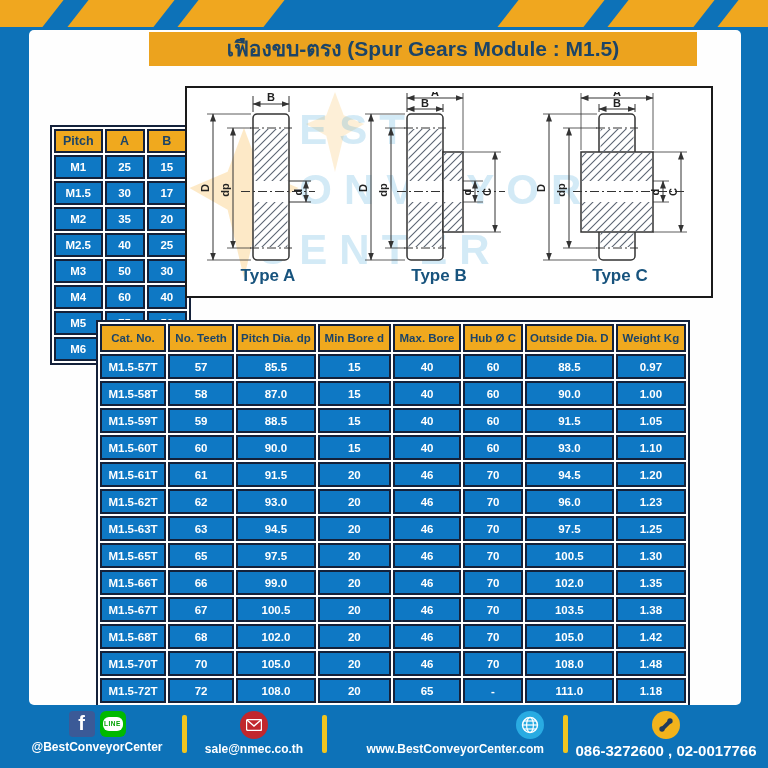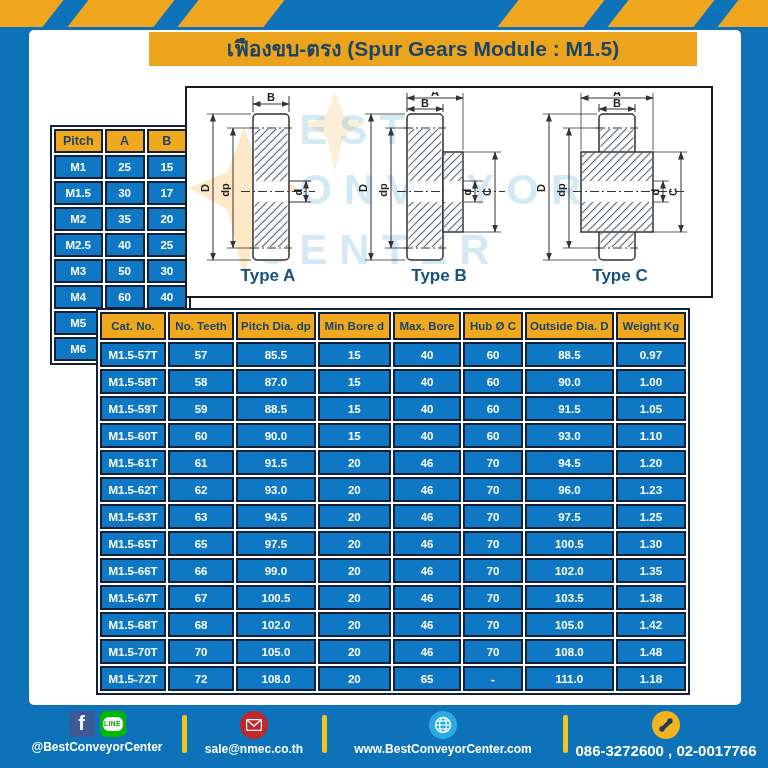--- a/index.html
+++ b/index.html
@@ -25,21 +25,21 @@
   .figures{position:absolute;left:0;top:4px;width:100%;display:flex;justify-content:space-around;}
   .fig{display:flex;flex-direction:column;align-items:center;}
   .fig-label{color:#17537d;font-size:17px;font-weight:800;margin-top:-2px;}
   .dimtext{font-size:11px;fill:#222;font-weight:bold;}
   
   .wm{position:absolute;left:70px;top:12px;color:rgba(80,170,220,0.25);font-size:42px;font-weight:800;
       letter-spacing:12px;line-height:60px;white-space:nowrap;z-index:0;}
   .wm-star{position:absolute;left:2px;top:40px;opacity:0.45;z-index:0;}
   .wm-star2{position:absolute;left:118px;top:4px;opacity:0.35;z-index:0;}
   
-  .stable-wrap{position:absolute;left:96px;top:308px;width:590px;border:2px solid #14213a;background:#8b5cf6;}
+  .stable-wrap{position:absolute;left:96px;top:320px;width:590px;border:2px solid #14213a;background:#8b5cf6;}
   .stable-wrap th{height:24px;font-size:11.5px;}
   .stable-wrap td{height:21px;font-size:11.5px;font-weight:bold;}
   
   .footer{position:absolute;left:0;top:705px;width:768px;height:63px;background:#0d72b8;}
   .fgroup{position:absolute;top:6px;display:flex;flex-direction:column;align-items:center;gap:3px;}
   .ftext{color:#fff;font-size:12px;font-weight:800;white-space:nowrap;}
   .fdivider{position:absolute;top:10px;width:5px;height:38px;background:#f0c51f;border-radius:2px;}
   .iconrow{display:flex;gap:5px;align-items:center;}
   .fb{width:26px;height:26px;background:#3b5a97;border-radius:4px;color:#fff;font-size:20px;
       font-weight:800;text-align:center;line-height:25px;}
@@ -458,21 +458,21 @@
       <div class="circle red">
         <svg width="16" height="12" viewBox="0 0 16 12">
             <rect x="0.5" y="0.5" width="15" height="11" rx="1.5" fill="none" stroke="#fff" stroke-width="1.4"></rect>
             <path d="M1 1 L8 7 L15 1" fill="none" stroke="#fff" stroke-width="1.4"></path>
           </svg>
       </div>
       <div class="ftext">sale@nmec.co.th</div>
     </div>
     <div class="fdivider" style="left:322px;"></div>
 
-    <div class="fgroup" style="left:330px;width:226px;">
+    <div class="fgroup" style="left:318px;width:226px;align-items:flex-end;">
       <div class="circle lblue">
         <svg width="18" height="18" viewBox="0 0 18 18">
           <circle cx="9" cy="9" r="7.5" fill="none" stroke="#fff" stroke-width="1.4"></circle>
           <ellipse cx="9" cy="9" rx="3.4" ry="7.5" fill="none" stroke="#fff" stroke-width="1.2"></ellipse>
           <line x1="1.5" y1="9" x2="16.5" y2="9" stroke="#fff" stroke-width="1.2"></line>
           <line x1="2.6" y1="5" x2="15.4" y2="5" stroke="#fff" stroke-width="1.2"></line>
           <line x1="2.6" y1="13" x2="15.4" y2="13" stroke="#fff" stroke-width="1.2"></line>
         </svg>
       </div>
       <div class="ftext">www.BestConveyorCenter.com</div>

